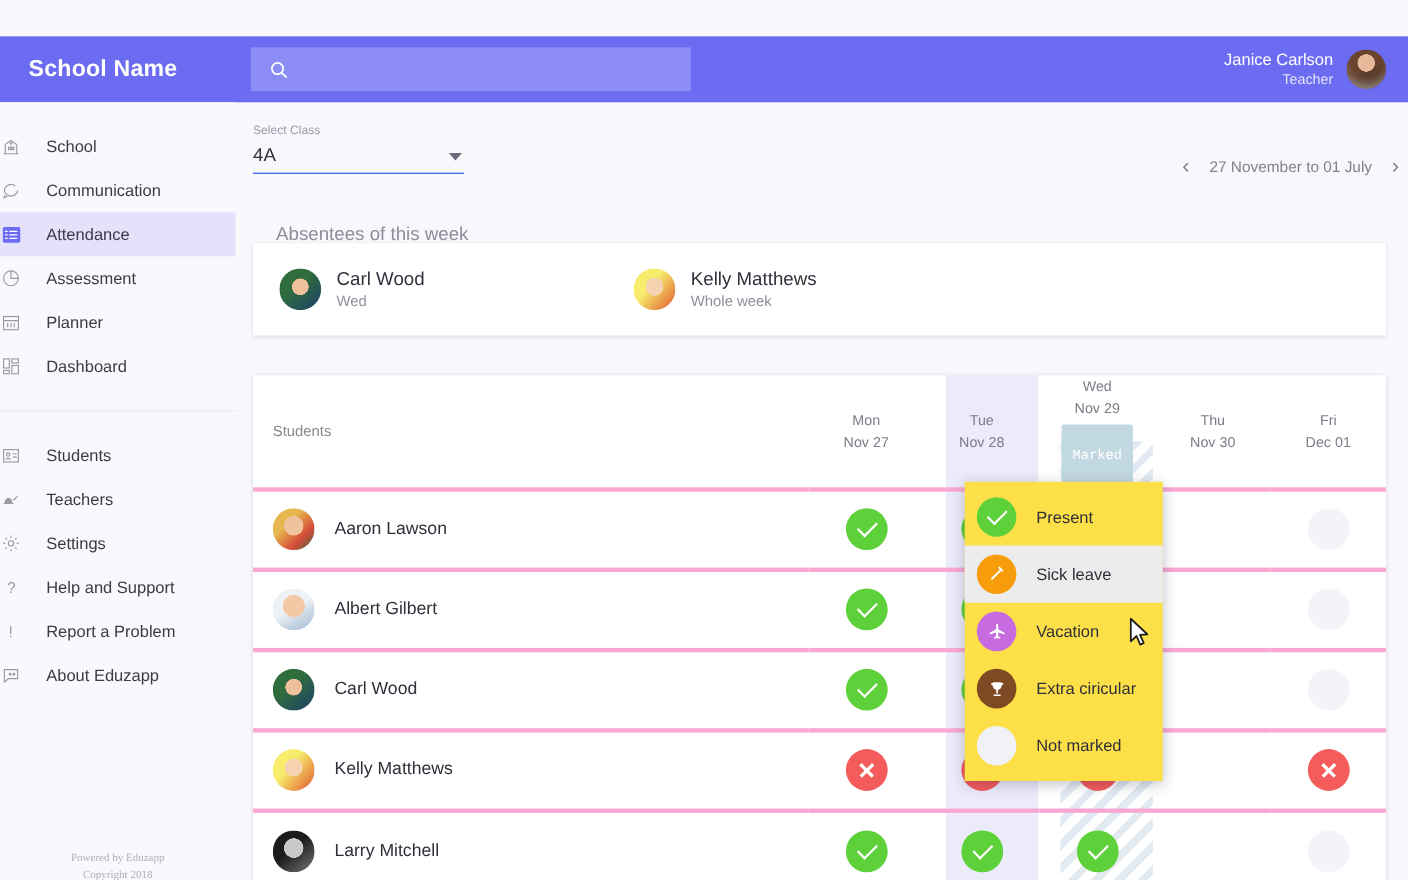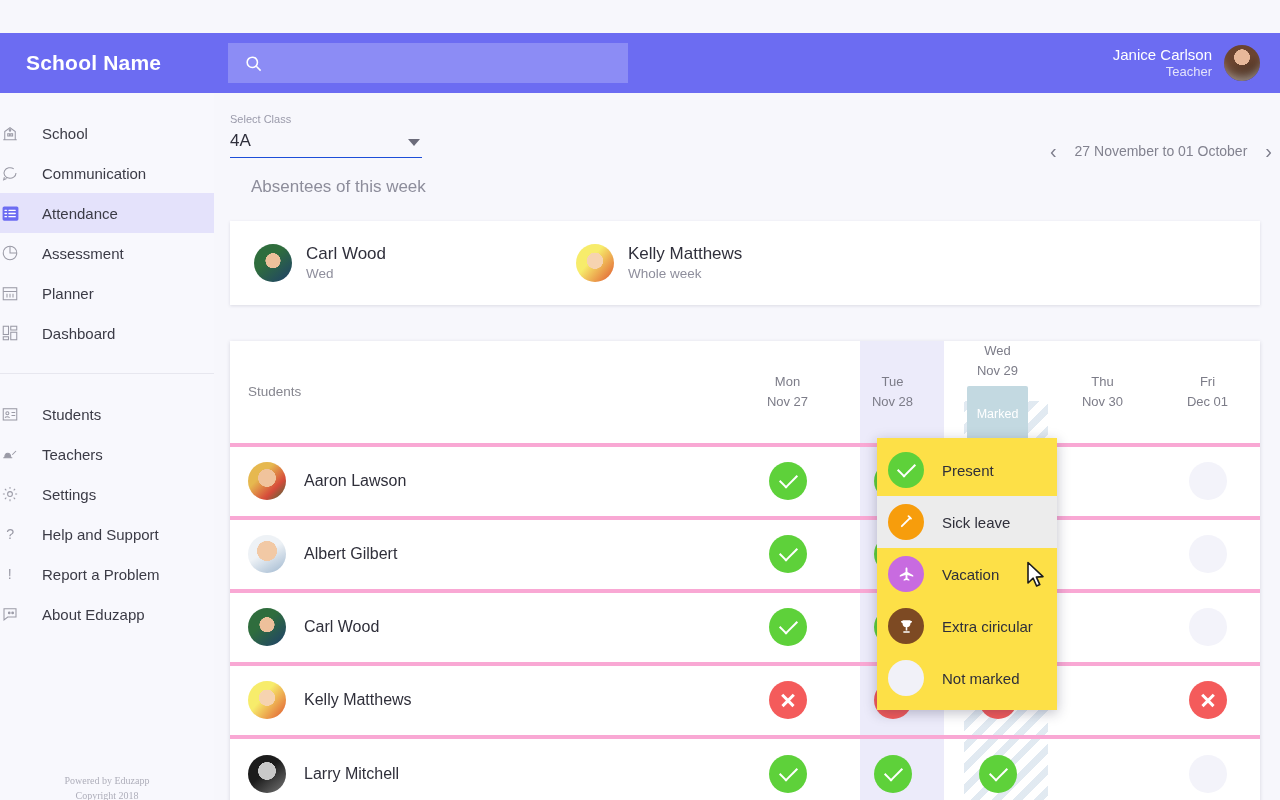--- a/index.html
+++ b/index.html
@@ -77,21 +77,21 @@
   .caret { width:0;height:0;border-left:6px solid transparent;border-right:6px solid transparent;border-top:7px solid #6b6b7a; margin-bottom:5px; margin-right:2px;}
 
   .week-nav {
     position: absolute; right: 8px; top: 48px;
     display: flex; align-items: center; gap: 18px;
   }
   .week-label { font-size: 14px; color: #82828f; }
   .chev { font-size: 20px; color: #7e7e8c; cursor: pointer; line-height: 1; user-select:none; }
 
   .absentees-title {
-    position: absolute; left: 37px; top: 84px;
+    position: absolute; left: 37px; top: 110px;
     font-size: 17px; color: #8d8d9b;
   }
 
   .absentees-card {
     position: absolute; left: 16px; top: 128px; width: 1030px; height: 84px;
     background: #fff; box-shadow: 0 1px 3px rgba(40,40,70,.13);
     display: flex; align-items: center;
   }
   .absentee { display:flex; align-items:center; gap:14px; }
   .absentee:nth-child(1) { margin-left: 24px; }
@@ -128,21 +128,21 @@
     text-align: left; padding-left: 18px; font-weight: normal;
     font-size: 13.5px; color: #86868f; vertical-align: middle;
   }
   th.day {
     width: 105px; font-weight: normal; vertical-align: middle;
     font-size: 13px; color: #7c7c88; line-height: 1.5;
   }
   th.day .d2 { display:block; }
   .marked-badge {
     display: inline-block; margin-top: 6px; padding: 19px 10px;
-    background: #c3d9e1; color: #fff; font-size: 12.5px; border-radius: 2px;
+    background: #c3d9e1; color: #fff; font-size: 12.5px; border-radius: 2px; font-family: Liberation Mono, monospace;
   }
   tbody tr { height: 73px; border-top: 4px solid #f9a8d4; }
   td.name-cell { padding-left: 18px; }
   .name-wrap { display:flex; align-items:center; gap: 18px; }
   .st-name { font-size: 16px; color: #2f2f3a; }
   td.mark-cell { text-align: center; }
   .mark {
     display:inline-block; width: 38px; height: 38px; border-radius: 50%;
     position: relative; vertical-align: middle;
   }
@@ -377,21 +377,21 @@
     <div class="class-select">
       <div class="class-label">Select Class</div>
       <div class="class-row">
         <span class="class-value">4A</span>
         <span class="caret"></span>
       </div>
     </div>
 
     <div class="week-nav">
       <span class="chev">‹</span>
-      <span class="week-label">27 November to 01 October</span>
+      <span class="week-label">27 November to 01 July</span>
       <span class="chev">›</span>
     </div>
 
     <div class="absentees-title">Absentees of this week</div>
 
     <div class="absentees-card">
       <div class="absentee">
         <div class="pic boy3"></div>
         <div>
           <div class="ab-name">Carl Wood</div>

